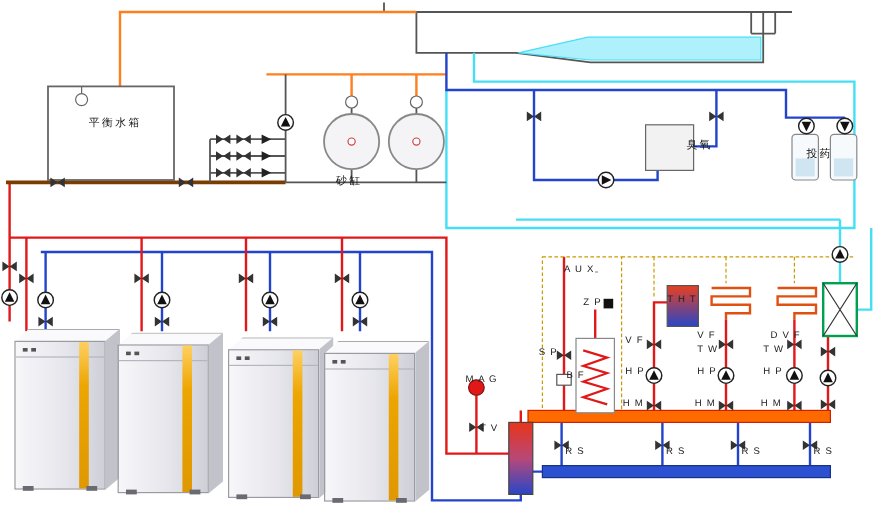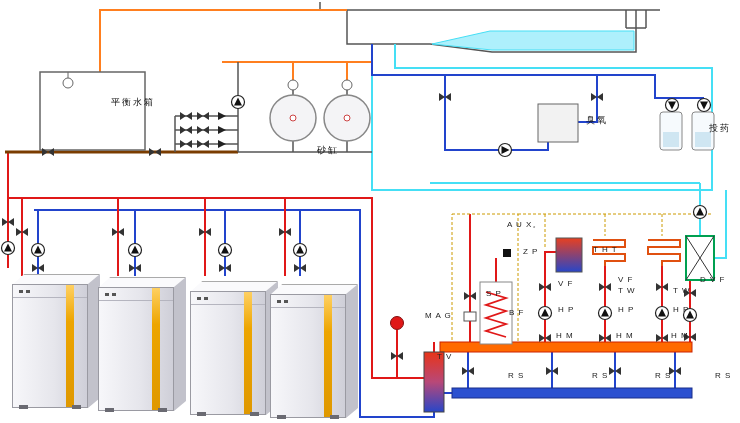--- a/index.html
+++ b/index.html
@@ -1,20 +1,20 @@
 <!DOCTYPE html>
 <html><head>
 <meta charset="utf-8">
 <style>
   html,body{margin:0;padding:0;background:#fff;}
   body{width:740px;height:423px;overflow:hidden;font-family:"Liberation Sans",sans-serif;}
   .stage{position:relative;width:740px;height:423px;background:#fff;}
   .stage > svg{position:absolute;left:0;top:0;}
   
-  .lbl{position:absolute;font-size:8px;color:#222;white-space:nowrap;letter-spacing:1px;line-height:1;margin-left:37px;}
+  .lbl{position:absolute;font-size:8px;color:#222;white-space:nowrap;letter-spacing:1px;line-height:1;}
   .zh{font-size:9px;letter-spacing:2px;color:#111;}
   
   .boiler{position:absolute;width:88px;height:134px;}
   .b-front{position:absolute;left:0;top:10px;width:76px;height:124px;box-sizing:border-box;
            background:linear-gradient(90deg,#f7f7fa 0%,#e6e6ec 55%,#cfcfd8 100%);
            border:1px solid #9a9aa2;}
   .b-top{position:absolute;left:0;top:0;width:88px;height:10px;background:#fafafc;
          clip-path:polygon(0% 100%,14% 0%,100% 0%,86% 100%);border-top:1px solid #aaa;}
   .b-side{position:absolute;left:76px;top:0;width:12px;height:134px;background:#c2c2cb;
           clip-path:polygon(0% 7.5%,100% 0%,100% 92.5%,0% 100%);}
@@ -255,41 +255,41 @@
     <div class="b-dot" style="left:6px"></div>
     <div class="b-dot" style="left:13px"></div>
     <div class="b-stripe"></div>
     <div class="b-foot" style="left:6px"></div>
     <div class="b-foot" style="right:6px"></div>
   </div>
 </div>
 
 <div class="lbl zh" style="left:74px;top:98px">平衡水箱</div>
 <div class="lbl zh" style="left:280px;top:146px">砂缸</div>
-<div class="lbl zh" style="left:549px;top:116px">臭氧</div>
+<div class="lbl zh" style="left:572px;top:116px">臭氧</div>
 <div class="lbl zh" style="left:672px;top:124px">投药</div>
 
 <div class="lbl" style="left:470px;top:221px">A U X。</div>
 <div class="lbl" style="left:486px;top:248px">Z P</div>
 <div class="lbl" style="left:556px;top:246px">T H T</div>
 <div class="lbl" style="left:449px;top:290px">S P</div>
 <div class="lbl" style="left:472px;top:309px">B F</div>
 <div class="lbl" style="left:388px;top:312px">M A G</div>
 <div class="lbl" style="left:400px;top:353px">T V</div>
 
 <div class="lbl" style="left:521px;top:280px">V F</div>
 <div class="lbl" style="left:521px;top:306px">H P</div>
 <div class="lbl" style="left:519px;top:332px">H M</div>
 
 <div class="lbl" style="left:581px;top:276px">V F</div>
 <div class="lbl" style="left:581px;top:287px">T W</div>
 <div class="lbl" style="left:581px;top:306px">H P</div>
 <div class="lbl" style="left:579px;top:332px">H M</div>
 
-<div class="lbl" style="left:663px;top:276px">D V F</div>
+<div class="lbl" style="left:642px;top:276px">D V F</div>
 <div class="lbl" style="left:636px;top:287px">T W</div>
 <div class="lbl" style="left:636px;top:306px">H P</div>
 <div class="lbl" style="left:634px;top:332px">H M</div>
 
 <div class="lbl" style="left:471px;top:372px">R S</div>
 <div class="lbl" style="left:555px;top:372px">R S</div>
 <div class="lbl" style="left:618px;top:372px">R S</div>
 <div class="lbl" style="left:678px;top:372px">R S</div>
 
 </div>

